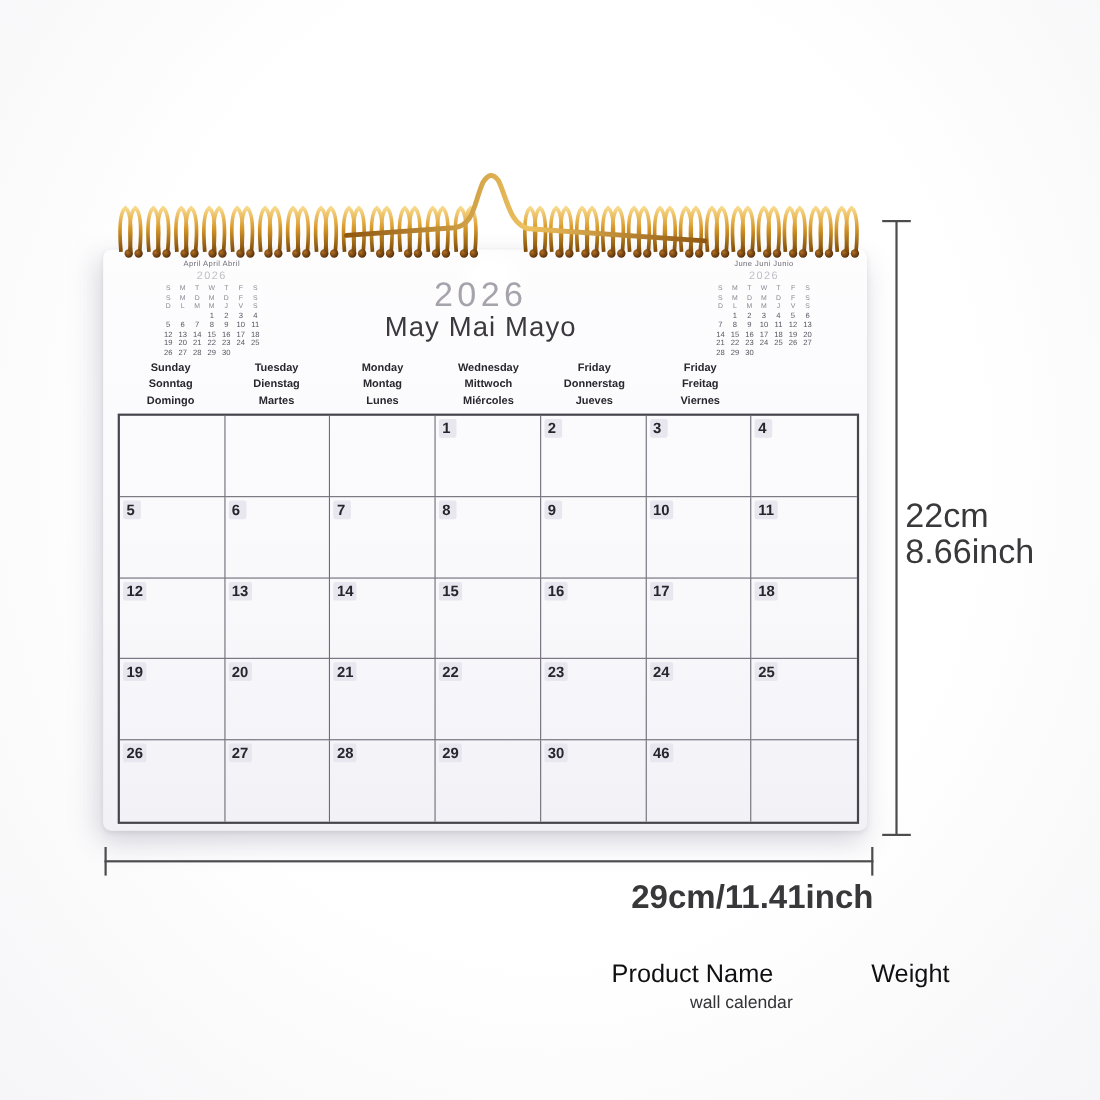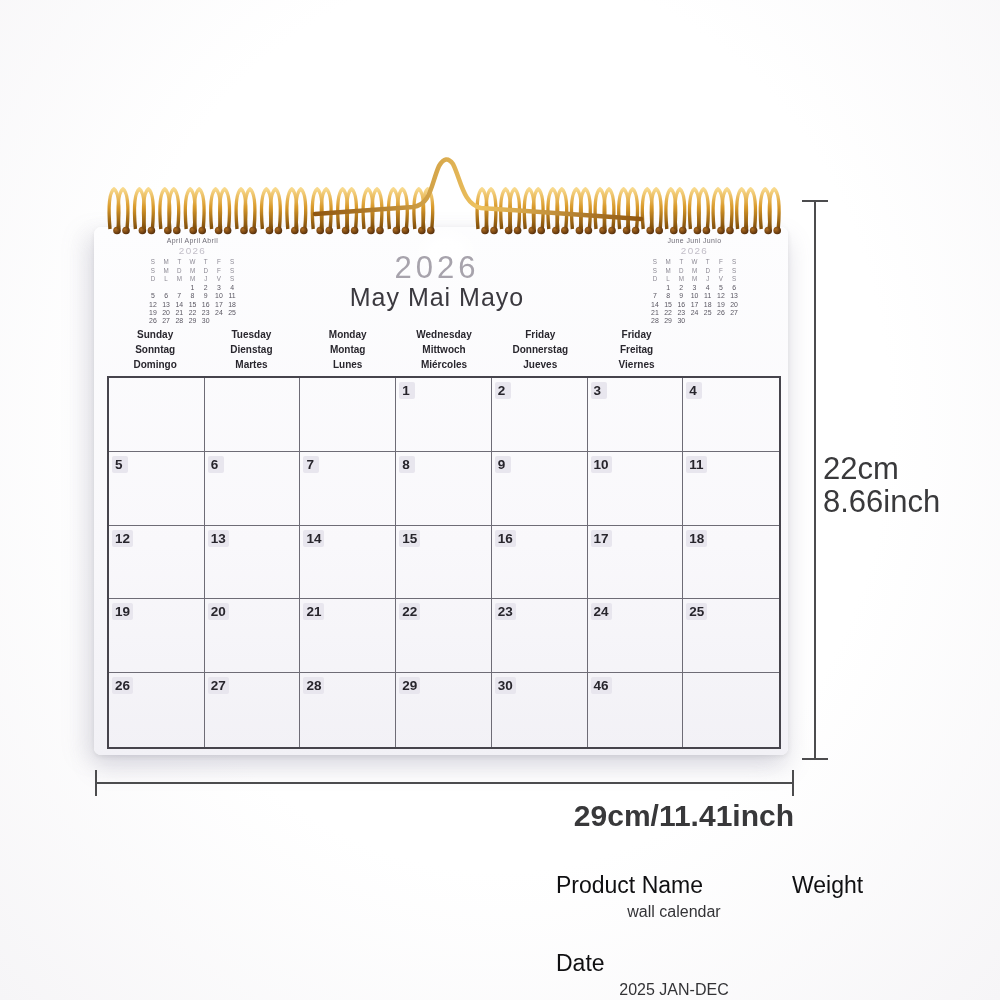--- a/index.html
+++ b/index.html
@@ -337,19 +337,15 @@
   <div class="dim-width-label">29cm/11.41inch</div>
 
   <div class="info" id="infoGrid">
       <div class="info-field">
         <div class="info-label">Product Name</div>
         <div class="info-value">wall calendar</div>
       </div>
       <div class="info-field">
         <div class="info-label">Weight</div>
       </div>
-      <div class="info-field">
-        <div class="info-label">Date</div>
-        <div class="info-value">2025 JAN-DEC</div>
-      </div>
     </div>
 
 </div>
 
 </body></html>

